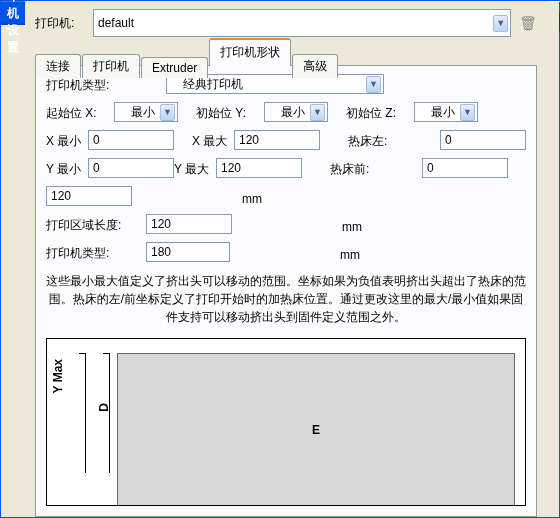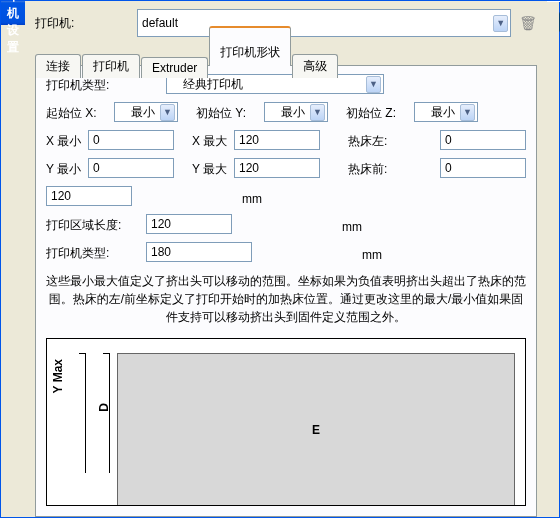--- a/index.html
+++ b/index.html
@@ -2,26 +2,26 @@
 <html><head>
 <meta charset="utf-8">
 <style>
 * { margin: 0; padding: 0; box-sizing: border-box; font-family: "SimSun", "宋体", Arial, sans-serif; font-size: 12px; }
 body { background: #fff; }
 .window { width: 560px; height: 518px; border: 1px solid #0055ea; background: #ece9d8; display: flex; }
 .titlebar { height: 24px; background: linear-gradient(to bottom, #3b77dd 0%, #0056e4 8%, #0054e3 40%, #0050de 88%, #003fc7 100%); color: #fff; display: flex; align-items: center; padding: 0 6px; font-weight: bold; }
 .content { flex: 1; padding: 8px 10px 0 10px; display: flex; flex-direction: column; }
 .row-printer { display: flex; align-items: center; margin-bottom: 8px; }
 .row-printer label { width: 58px; }
-.combo { height: 28px; border: 1px solid #7f9db9; background: #fff; display: flex; align-items: center; padding: 0 2px 0 4px; font-family: "Courier New", monospace; margin-left: 44px; }
+.combo { height: 28px; border: 1px solid #7f9db9; background: #fff; display: flex; align-items: center; padding: 0 2px 0 4px; font-family: "Courier New", monospace; }
 .combo-arrow { width: 15px; height: 17px; margin-left: auto; background: linear-gradient(#e6eefc,#bcd4f6); border: 1px solid #a7bdd8; border-radius: 2px; display: flex; align-items: center; justify-content: center; color: #4d6185; font-size: 9px; }
 .trash { margin-left: 8px; color: #888; font-size: 14px; cursor: pointer; }
 .tabs { display: flex; align-items: flex-end; border-bottom: 1px solid #919b9c; height: 21px; }
 .tab { padding: 3px 10px 3px 10px; border: 1px solid #919b9c; border-bottom: none; background: #f7f7f3; margin-right: 1px; border-radius: 3px 3px 0 0; cursor: pointer; position: relative; top: 13px; }
-.tab.active { background: #fcfcfe; top: 0; padding-top: 16px; padding-bottom: 4px; border-top: 2px solid #e68b2c; z-index: 2; }
+.tab.active { background: #fcfcfe; top: 0; padding-top: 4px; padding-bottom: 4px; border-top: 2px solid #e68b2c; z-index: 2; }
 .tab.active::after { content: ''; position: absolute; left: 0; right: 0; bottom: -1px; height: 1px; background: #fcfcfe; }
 .panel { flex: 1; border: 1px solid #919b9c; border-top: none; background: #fcfcfe; padding: 8px 10px 10px 10px; display: flex; flex-direction: column; min-height: 0; }
 .frow { display: flex; align-items: flex-end; margin-bottom: 8px; }
 .small-combo { height: 20px; border: 1px solid #7f9db9; background: #fff; display: flex; align-items: center; padding: 0 2px 0 16px; }
 .txt { height: 20px; border: 1px solid #7f9db9; background: #fff; padding: 0 4px; outline: none; }
 .desc { line-height: 1.5; margin: 2px 0 8px 0; text-align: center; }
 .preview { flex: 1; border: 1px solid #000; background: #fff; margin-top: 4px; position: relative; min-height: 140px; }
 .ymax { position: absolute; left: 4px; top: 20px; font-weight: bold; writing-mode: vertical-rl; transform: rotate(180deg); }
 .dlabel { position: absolute; left: 50px; top: 64px; font-weight: bold; writing-mode: vertical-rl; transform: rotate(180deg); }
 .bed { position: absolute; left: 70px; top: 14px; right: 10px; bottom: 0; background: #d8d8d8; border: 1px solid #666; border-bottom: none; display: flex; align-items: center; justify-content: center; font-weight: bold; font-size: 14px; }
@@ -89,38 +89,38 @@
         <input class="txt" style="width: 86px;" value="0">
         <label style="width:42px;margin-left:18px">X 最大</label>
         <input class="txt" style="width: 86px;" value="120">
         <label style="width:60px;margin-left:28px">热床左:</label>
         <input class="txt" style="width: 86px; margin-left: 32px;" value="0">
       </div>
 
       <div class="frow">
         <label style="width:42px">Y 最小</label>
         <input class="txt" style="width: 86px;" value="0">
-        <label style="width:42px;margin-left:18px">Y 最大</label>
+        <label style="width:42px;">Y 最大</label>
         <input class="txt" style="width: 86px;" value="120">
         <label style="width:60px;margin-left:28px">热床前:</label>
         <input class="txt" style="width: 86px; margin-left: 32px;" value="0">
       </div>
 
       <div class="frow">
         <input class="txt" style="width: 86px;" value="120">
         <span style="margin-left:110px">mm</span>
       </div>
       <div class="frow">
         <label style="width:100px">打印区域长度:</label>
         <input class="txt" style="width: 86px;" value="120">
         <span style="margin-left:110px">mm</span>
       </div>
       <div class="frow">
         <label style="width:100px">打印机类型:</label>
-        <input class="txt" style="width: 106px;" value="180">
+        <input class="txt" style="width: 84px;" value="180">
         <span style="margin-left:110px">mm</span>
       </div>
 
       <div class="desc">这些最小最大值定义了挤出头可以移动的范围。坐标如果为负值表明挤出头超出了热床的范围。热床的左/前坐标定义了打印开始时的加热床位置。通过更改这里的最大/最小值如果固件支持可以移动挤出头到固件定义范围之外。</div>
 
       <div class="preview">
         <span class="ymax">Y Max</span>
         <span class="dlabel">D</span>
         <div class="tick" style="left:32px;top:14px;width:6px;height:1px"></div>
         <div class="tick" style="left:38px;top:14px;width:1px;height:120px"></div>

